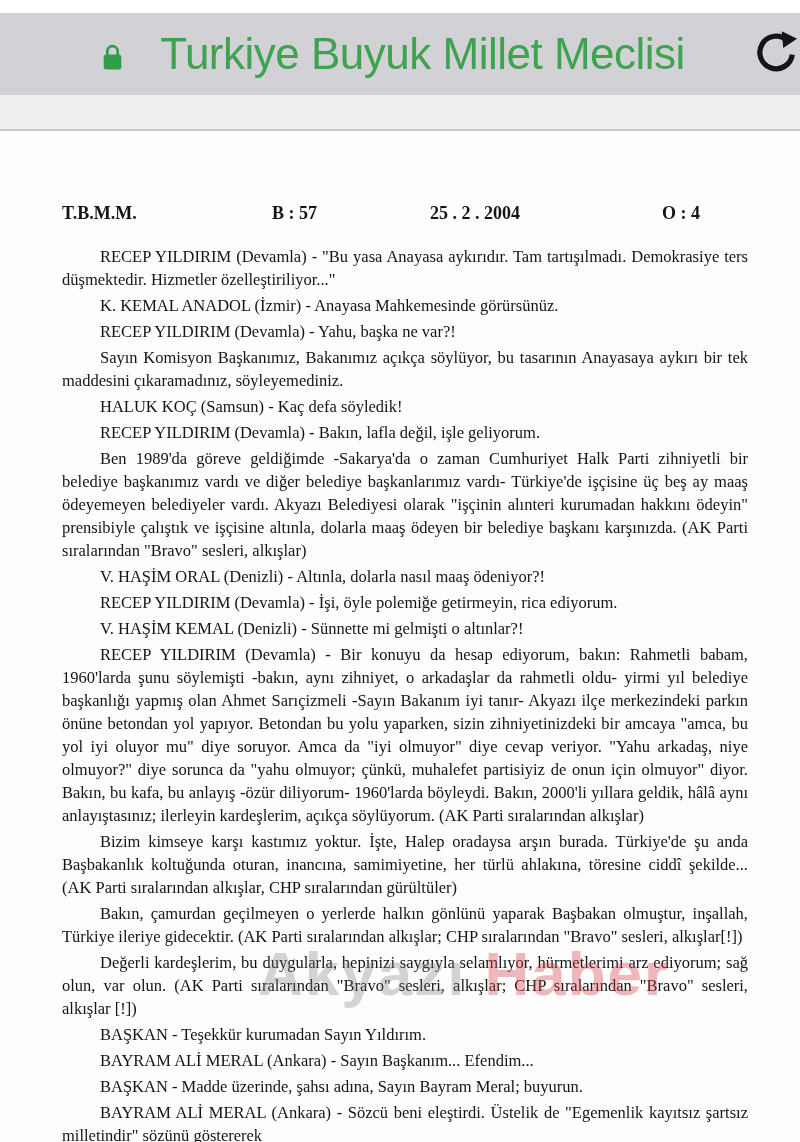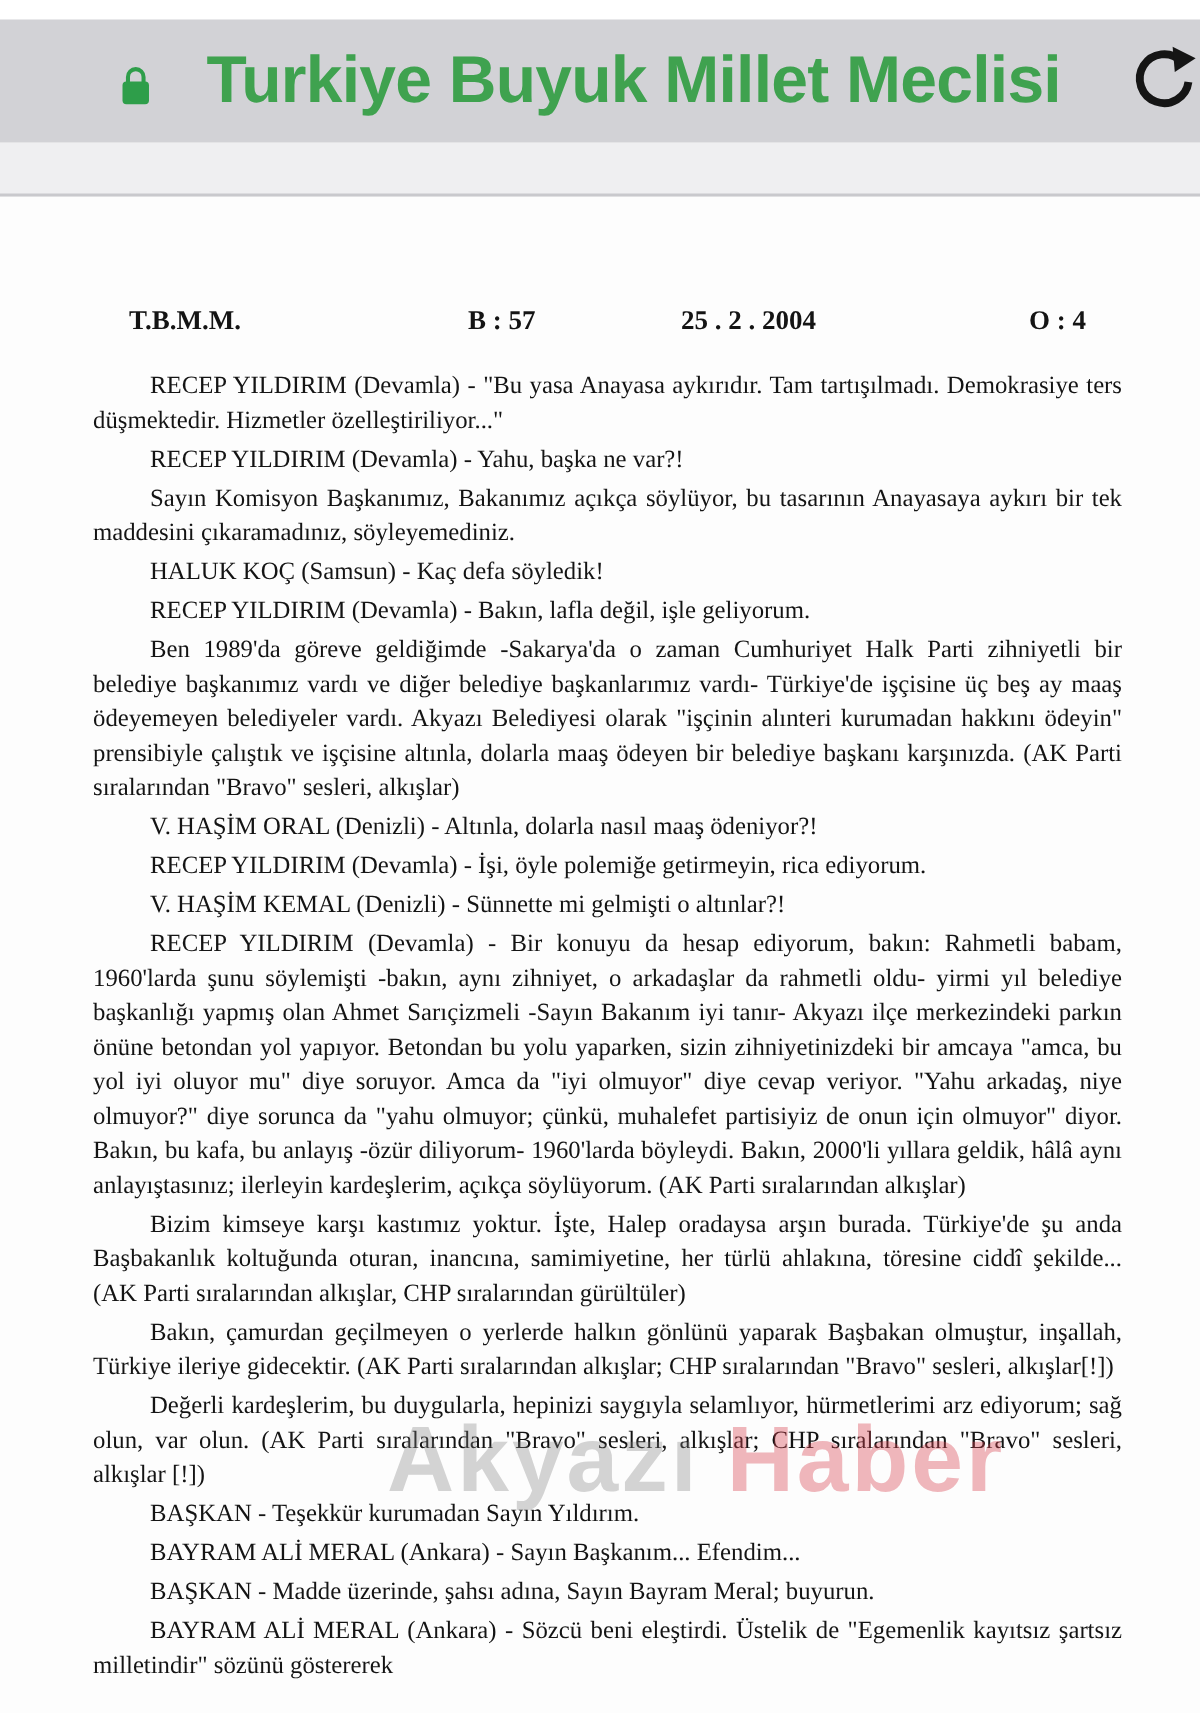--- a/index.html
+++ b/index.html
@@ -8,38 +8,38 @@
     background:#fdfdfd;font-family:"Liberation Sans",sans-serif;
   }
   .status-strip{height:13px;background:#ffffff;}
   .title-bar{
     height:82px;background:#d2d2d6;
     display:flex;align-items:center;justify-content:center;
     position:relative;
   }
   .lock{display:inline-flex;margin-right:18px;margin-top:6px;}
   .page-title{
-    margin:16px;font-size:44px;font-weight:700;letter-spacing:-0.5px;
+    margin:16px;font-size:44px;font-weight:400;letter-spacing:-0.5px;
     color:#3fa24f;font-family:"Liberation Sans",sans-serif;white-space:nowrap;
   }
   .reload-btn{
     position:absolute;right:-2px;top:50%;transform:translateY(-54%);
     background:none;border:none;padding:0;margin:0;cursor:pointer;
     width:52px;height:56px;display:flex;align-items:center;justify-content:center;
   }
   .sub-strip{height:34px;background:#efeff1;border-bottom:2px solid #c9c9cd;}
   .doc{
     padding:72px 52px 0 62px;
     font-family:"Liberation Serif",serif;
     font-size:16.5px;color:#141414;
   }
   .doc-header{position:relative;height:24px;margin-bottom:18px;font-weight:bold;font-size:18px;}
-  .doc-header span{position:absolute;top:0;white-space:nowrap;margin-left:24px;}
+  .doc-header span{position:absolute;top:0;white-space:nowrap;}
   .h-assembly{left:0;}
-  .h-sitting{left:226px;}
+  .h-sitting{left:210px;}
   .h-date{left:368px;}
   .h-session{left:600px;}
   .para{
     margin:0 0 3px 0;line-height:23px;text-indent:38px;
     text-align:justify;
   }
   .watermark{
     position:absolute;left:258px;top:938px;white-space:nowrap;
     font-family:Liberation Sans, sans-serif;font-weight:bold;
     font-size:62px;letter-spacing:2px;pointer-events:none;
@@ -75,20 +75,21 @@
   <main class="doc">
 
     <div class="doc-header">
       <span class="h-assembly">T.B.M.M.</span>
       <span class="h-sitting">B : 57</span>
       <span class="h-date">25 . 2 . 2004</span>
       <span class="h-session">O : 4</span>
     </div>
 
     <p class="para">RECEP YILDIRIM (Devamla) - "Bu yasa Anayasa aykırıdır. Tam tartışılmadı. Demokrasiye ters düşmektedir. Hizmetler özelleştiriliyor..."</p>
+    <p class="para">K. KEMAL ANADOL (İzmir) - Anayasa Mahkemesinde görürsünüz.</p>
     <p class="para">RECEP YILDIRIM (Devamla) - Yahu, başka ne var?!</p>
     <p class="para">Sayın Komisyon Başkanımız, Bakanımız açıkça söylüyor, bu tasarının Anayasaya aykırı bir tek maddesini çıkaramadınız, söyleyemediniz.</p>
     <p class="para">HALUK KOÇ (Samsun) - Kaç defa söyledik!</p>
     <p class="para">RECEP YILDIRIM (Devamla) - Bakın, lafla değil, işle geliyorum.</p>
     <p class="para">Ben 1989'da göreve geldiğimde -Sakarya'da o zaman Cumhuriyet Halk Parti zihniyetli bir belediye başkanımız vardı ve diğer belediye başkanlarımız vardı- Türkiye'de işçisine üç beş ay maaş ödeyemeyen belediyeler vardı. Akyazı Belediyesi olarak "işçinin alınteri kurumadan hakkını ödeyin" prensibiyle çalıştık ve işçisine altınla, dolarla maaş ödeyen bir belediye başkanı karşınızda. (AK Parti sıralarından "Bravo" sesleri, alkışlar)</p>
     <p class="para">V. HAŞİM ORAL (Denizli) - Altınla, dolarla nasıl maaş ödeniyor?!</p>
     <p class="para">RECEP YILDIRIM (Devamla) - İşi, öyle polemiğe getirmeyin, rica ediyorum.</p>
     <p class="para">V. HAŞİM KEMAL (Denizli) - Sünnette mi gelmişti o altınlar?!</p>
     <p class="para">RECEP YILDIRIM (Devamla) - Bir konuyu da hesap ediyorum, bakın: Rahmetli babam, 1960'larda şunu söylemişti -bakın, aynı zihniyet, o arkadaşlar da rahmetli oldu- yirmi yıl belediye başkanlığı yapmış olan Ahmet Sarıçizmeli -Sayın Bakanım iyi tanır- Akyazı ilçe merkezindeki parkın önüne betondan yol yapıyor. Betondan bu yolu yaparken, sizin zihniyetinizdeki bir amcaya "amca, bu yol iyi oluyor mu" diye soruyor. Amca da "iyi olmuyor" diye cevap veriyor. "Yahu arkadaş, niye olmuyor?" diye sorunca da "yahu olmuyor; çünkü, muhalefet partisiyiz de onun için olmuyor" diyor. Bakın, bu kafa, bu anlayış -özür diliyorum- 1960'larda böyleydi. Bakın, 2000'li yıllara geldik, hâlâ aynı anlayıştasınız; ilerleyin kardeşlerim, açıkça söylüyorum. (AK Parti sıralarından alkışlar)</p>
     <p class="para">Bizim kimseye karşı kastımız yoktur. İşte, Halep oradaysa arşın burada. Türkiye'de şu anda Başbakanlık koltuğunda oturan, inancına, samimiyetine, her türlü ahlakına, töresine ciddî şekilde... (AK Parti sıralarından alkışlar, CHP sıralarından gürültüler)</p>

